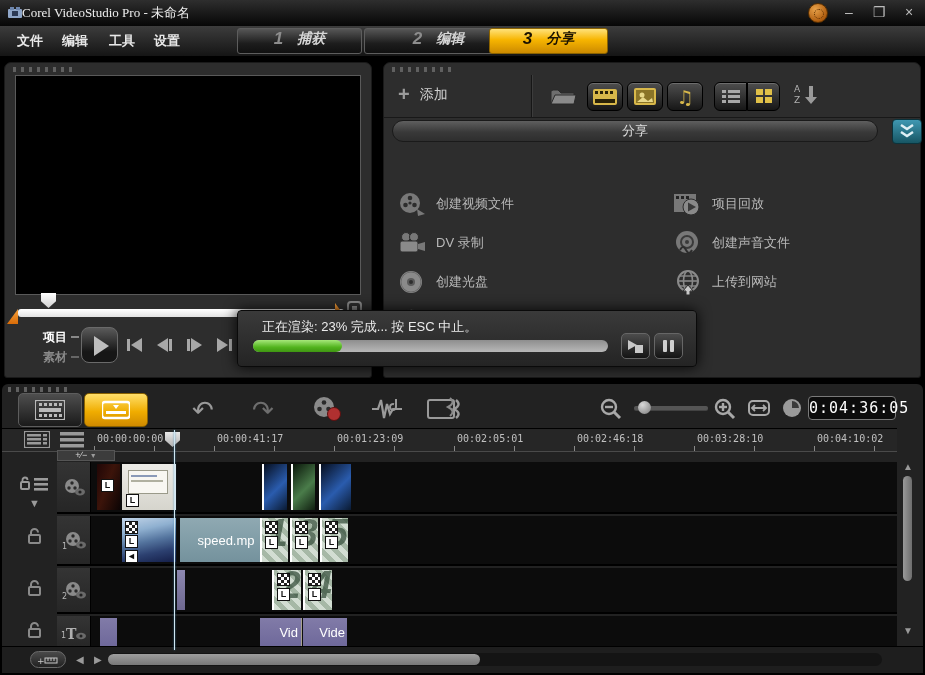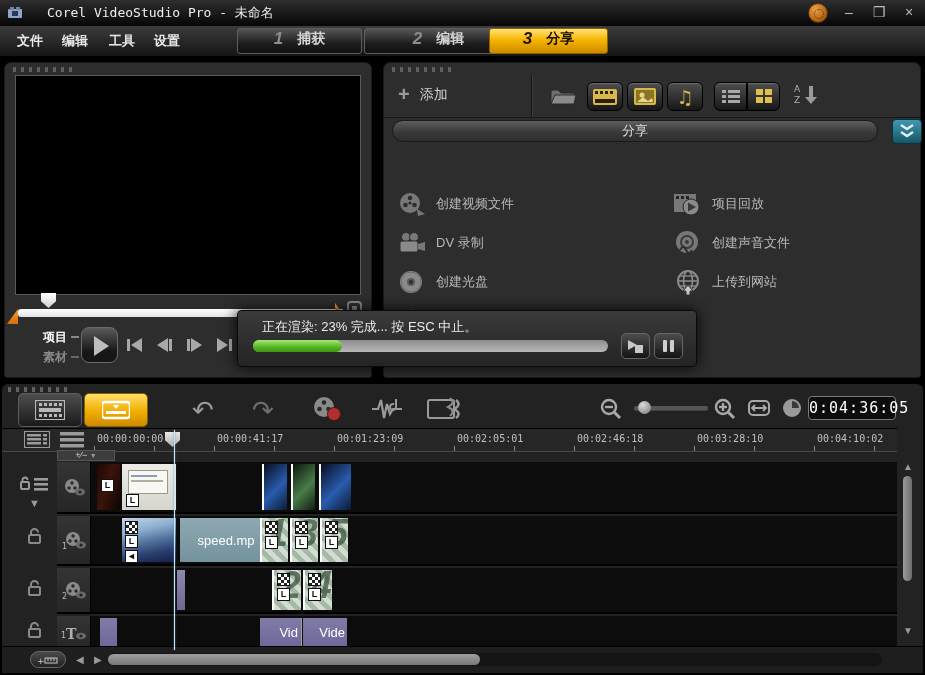--- a/index.html
+++ b/index.html
@@ -16,21 +16,21 @@
   .winbtn{color:#bbb;font-size:14px;line-height:22px;text-align:center;width:26px;height:22px;top:1px;cursor:default;}
   .badge{width:20px;height:20px;border-radius:50%;background:radial-gradient(circle at 35% 30%,#e8a24a,#b05e10 70%,#7a3c06);
          border:1px solid #5a3000;box-sizing:border-box;}
   .badge:after{content:"";position:absolute;left:5px;top:5px;width:8px;height:8px;border:1px dotted #5a2d00;border-radius:50%;}
   
   .menubar{left:0;top:26px;width:925px;height:30px;background:linear-gradient(#3c3c3c,#151515);border-bottom:2px solid #000;}
   .menu-item{color:#e8e8e8;font-size:13px;font-weight:bold;line-height:30px;cursor:default;}
   .step-tab{height:26px;top:2px;border-radius:3px;background:linear-gradient(#565656,#1d1d1d 60%,#101010);
             border:1px solid #5d5d5d;box-sizing:border-box;text-align:center;}
   .step-tab .num{font-style:italic;font-weight:bold;font-size:17px;color:#8d8d8d;vertical-align:middle;margin-right:14px;}
-  .step-tab .lbl{font-weight:bold;font-size:14px;color:#d6d6d6;vertical-align:middle;}
+  .step-tab .lbl{font-style:italic;font-weight:bold;font-size:14px;color:#d6d6d6;vertical-align:middle;}
   .step-tab.active{background:linear-gradient(#ffe27a,#f7b500 45%,#cc8a00);border-color:#8a6200;}
   .step-tab.active .num,.step-tab.active .lbl{color:#1a1200;}
   
   .screen{background:#000;border:1px solid #5a5a5a;}
   .scrub-bar{background:linear-gradient(#fff,#e2e2e2);height:8px;border-radius:3px;}
   .pent{width:15px;height:15px;background:linear-gradient(#fff,#cfcfcf);
         clip-path:polygon(0 0,100% 0,100% 55%,50% 100%,0 55%);}
   .trim{width:11px;height:15px;background:linear-gradient(#f6a03c,#d96c08);}
   .trim.l{clip-path:polygon(0 100%,100% 0,100% 100%);}
   .trim.r{clip-path:polygon(0 0,0 100%,100% 100%);}
@@ -91,21 +91,21 @@
 
 <div class="abs titlebar">
   <span class="abs" style="left:7px;top:5px;">
     <svg width="16" height="16">
         <rect x="1" y="4" width="14" height="9" rx="1" fill="#8fa6c8"></rect>
         <rect x="3" y="2" width="4" height="3" fill="#6d86ad"></rect>
         <rect x="9" y="2" width="4" height="3" fill="#6d86ad"></rect>
         <rect x="5" y="6" width="6" height="5" fill="#2c3a55"></rect>
       </svg>
   </span>
-  <span class="abs title-text" style="left:47px;top:0;">Corel VideoStudio Pro - 未命名</span>
+  <span class="abs title-text" style="left:22px;top:0;font-family:Liberation Serif, serif;">Corel VideoStudio Pro - 未命名</span>
   <span class="abs badge" style="left:808px;top:3px;"></span>
   <span class="abs winbtn" style="left:836px;">–</span>
   <span class="abs winbtn" style="left:866px;">❒</span>
   <span class="abs winbtn" style="left:896px;">×</span>
 </div>
 
 <div class="abs menubar">
   <span class="abs menu-item" style="left:17px;">文件</span>
   <span class="abs menu-item" style="left:62px;">编辑</span>
   <span class="abs menu-item" style="left:109px;">工具</span>

